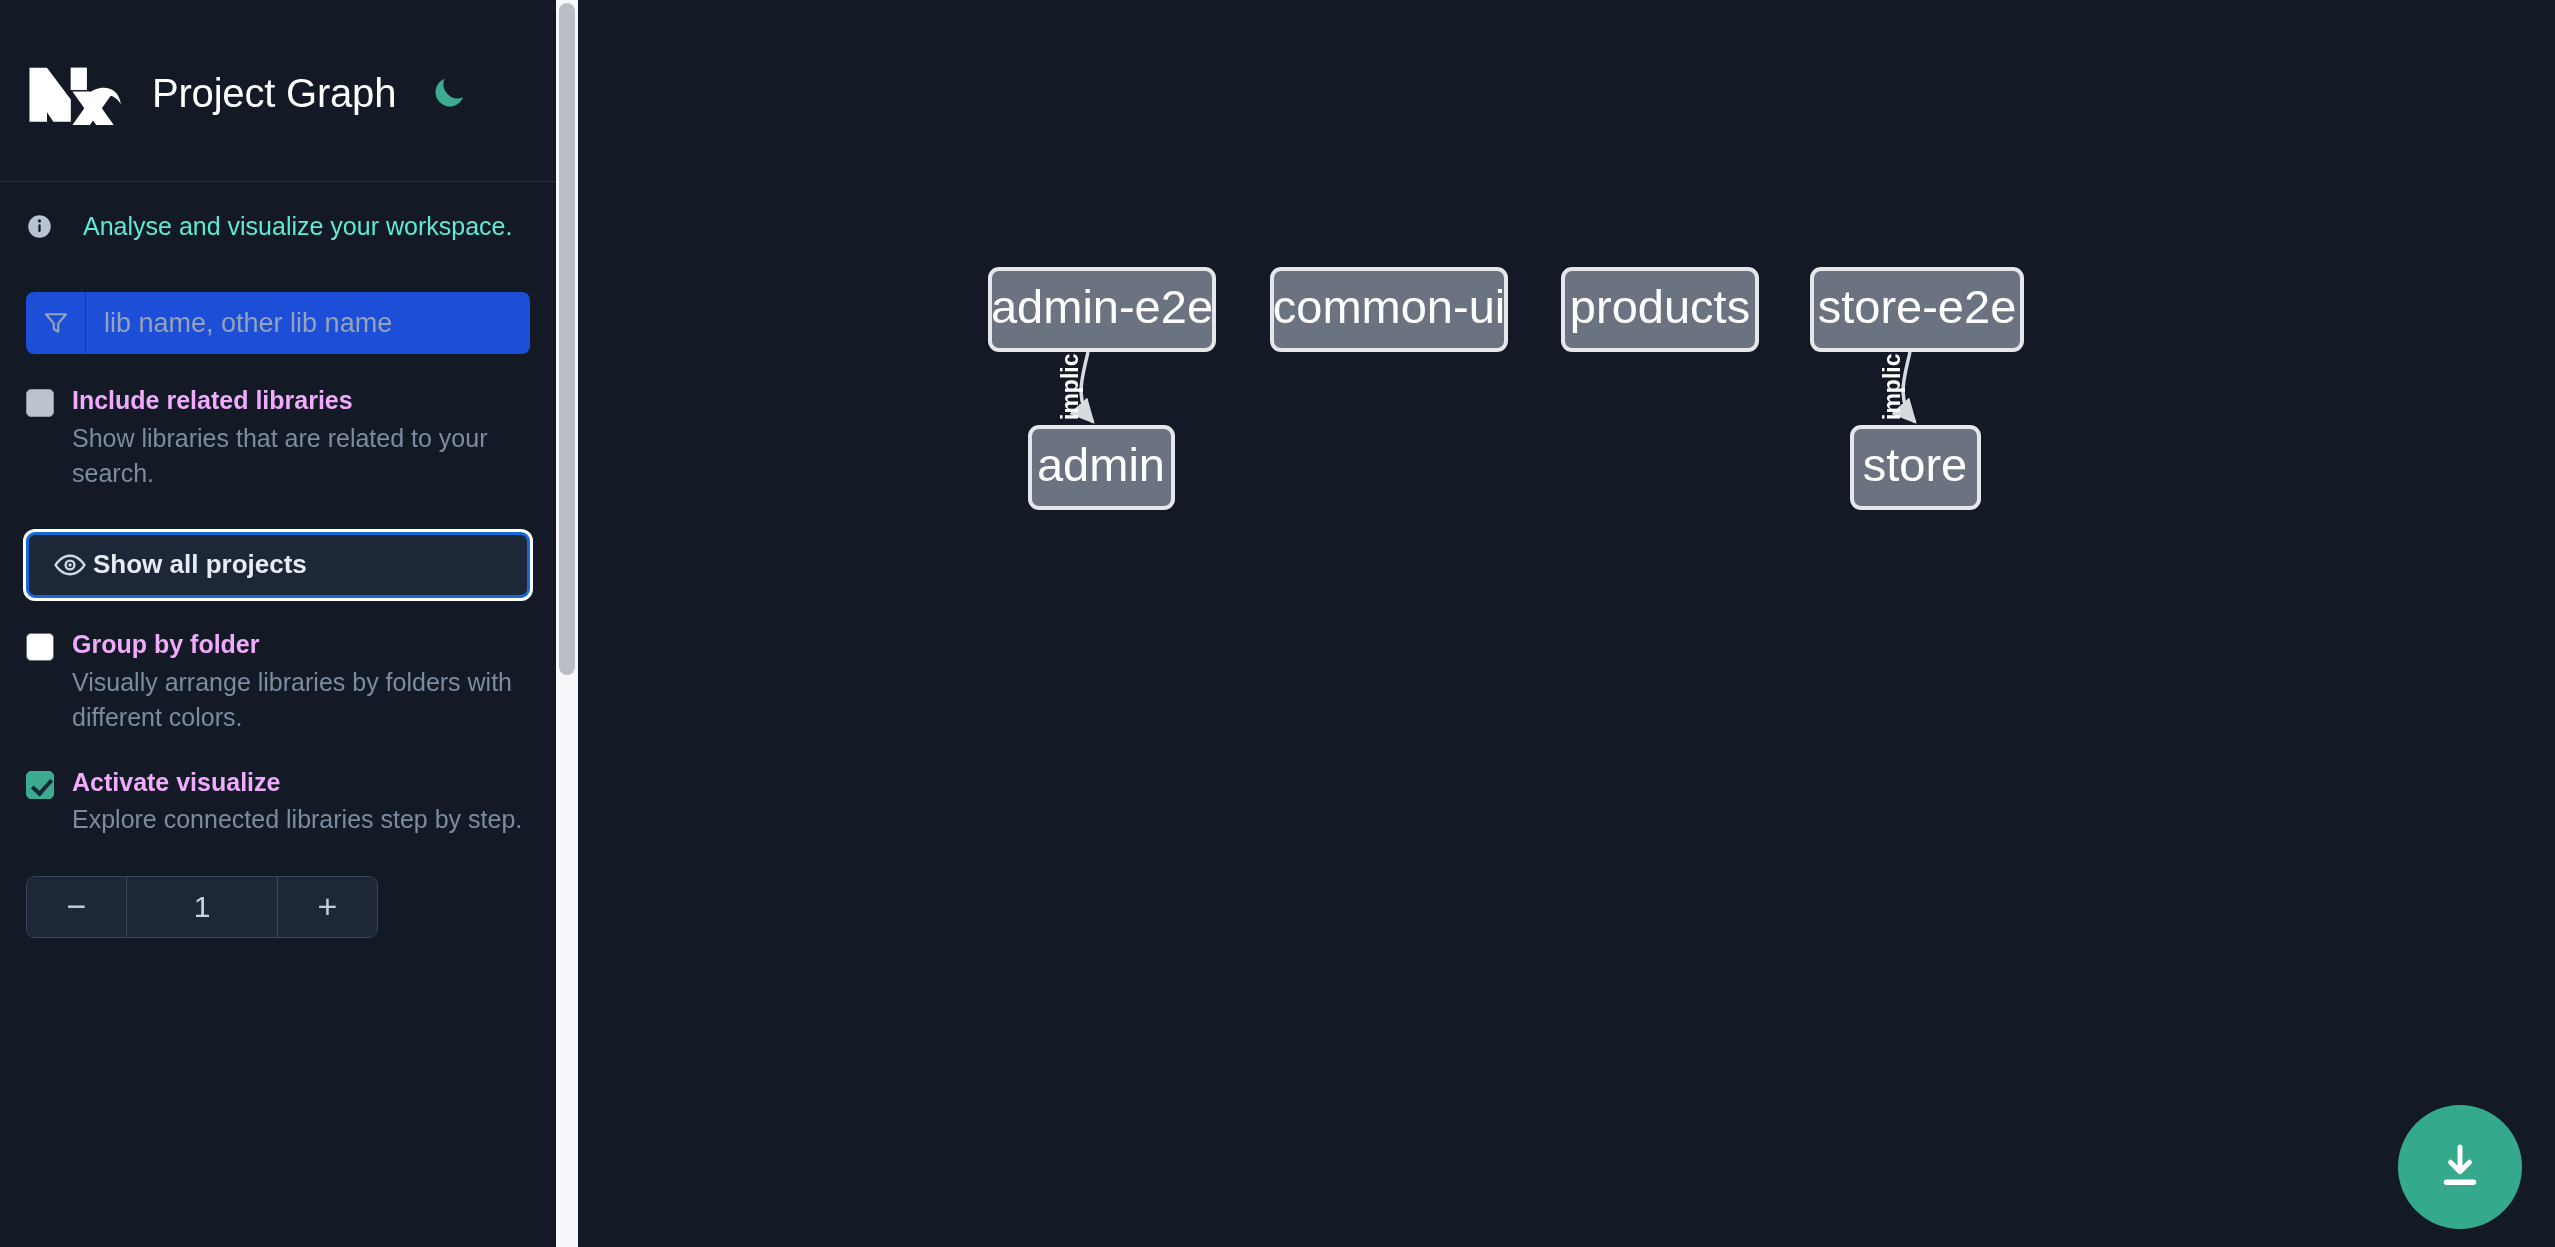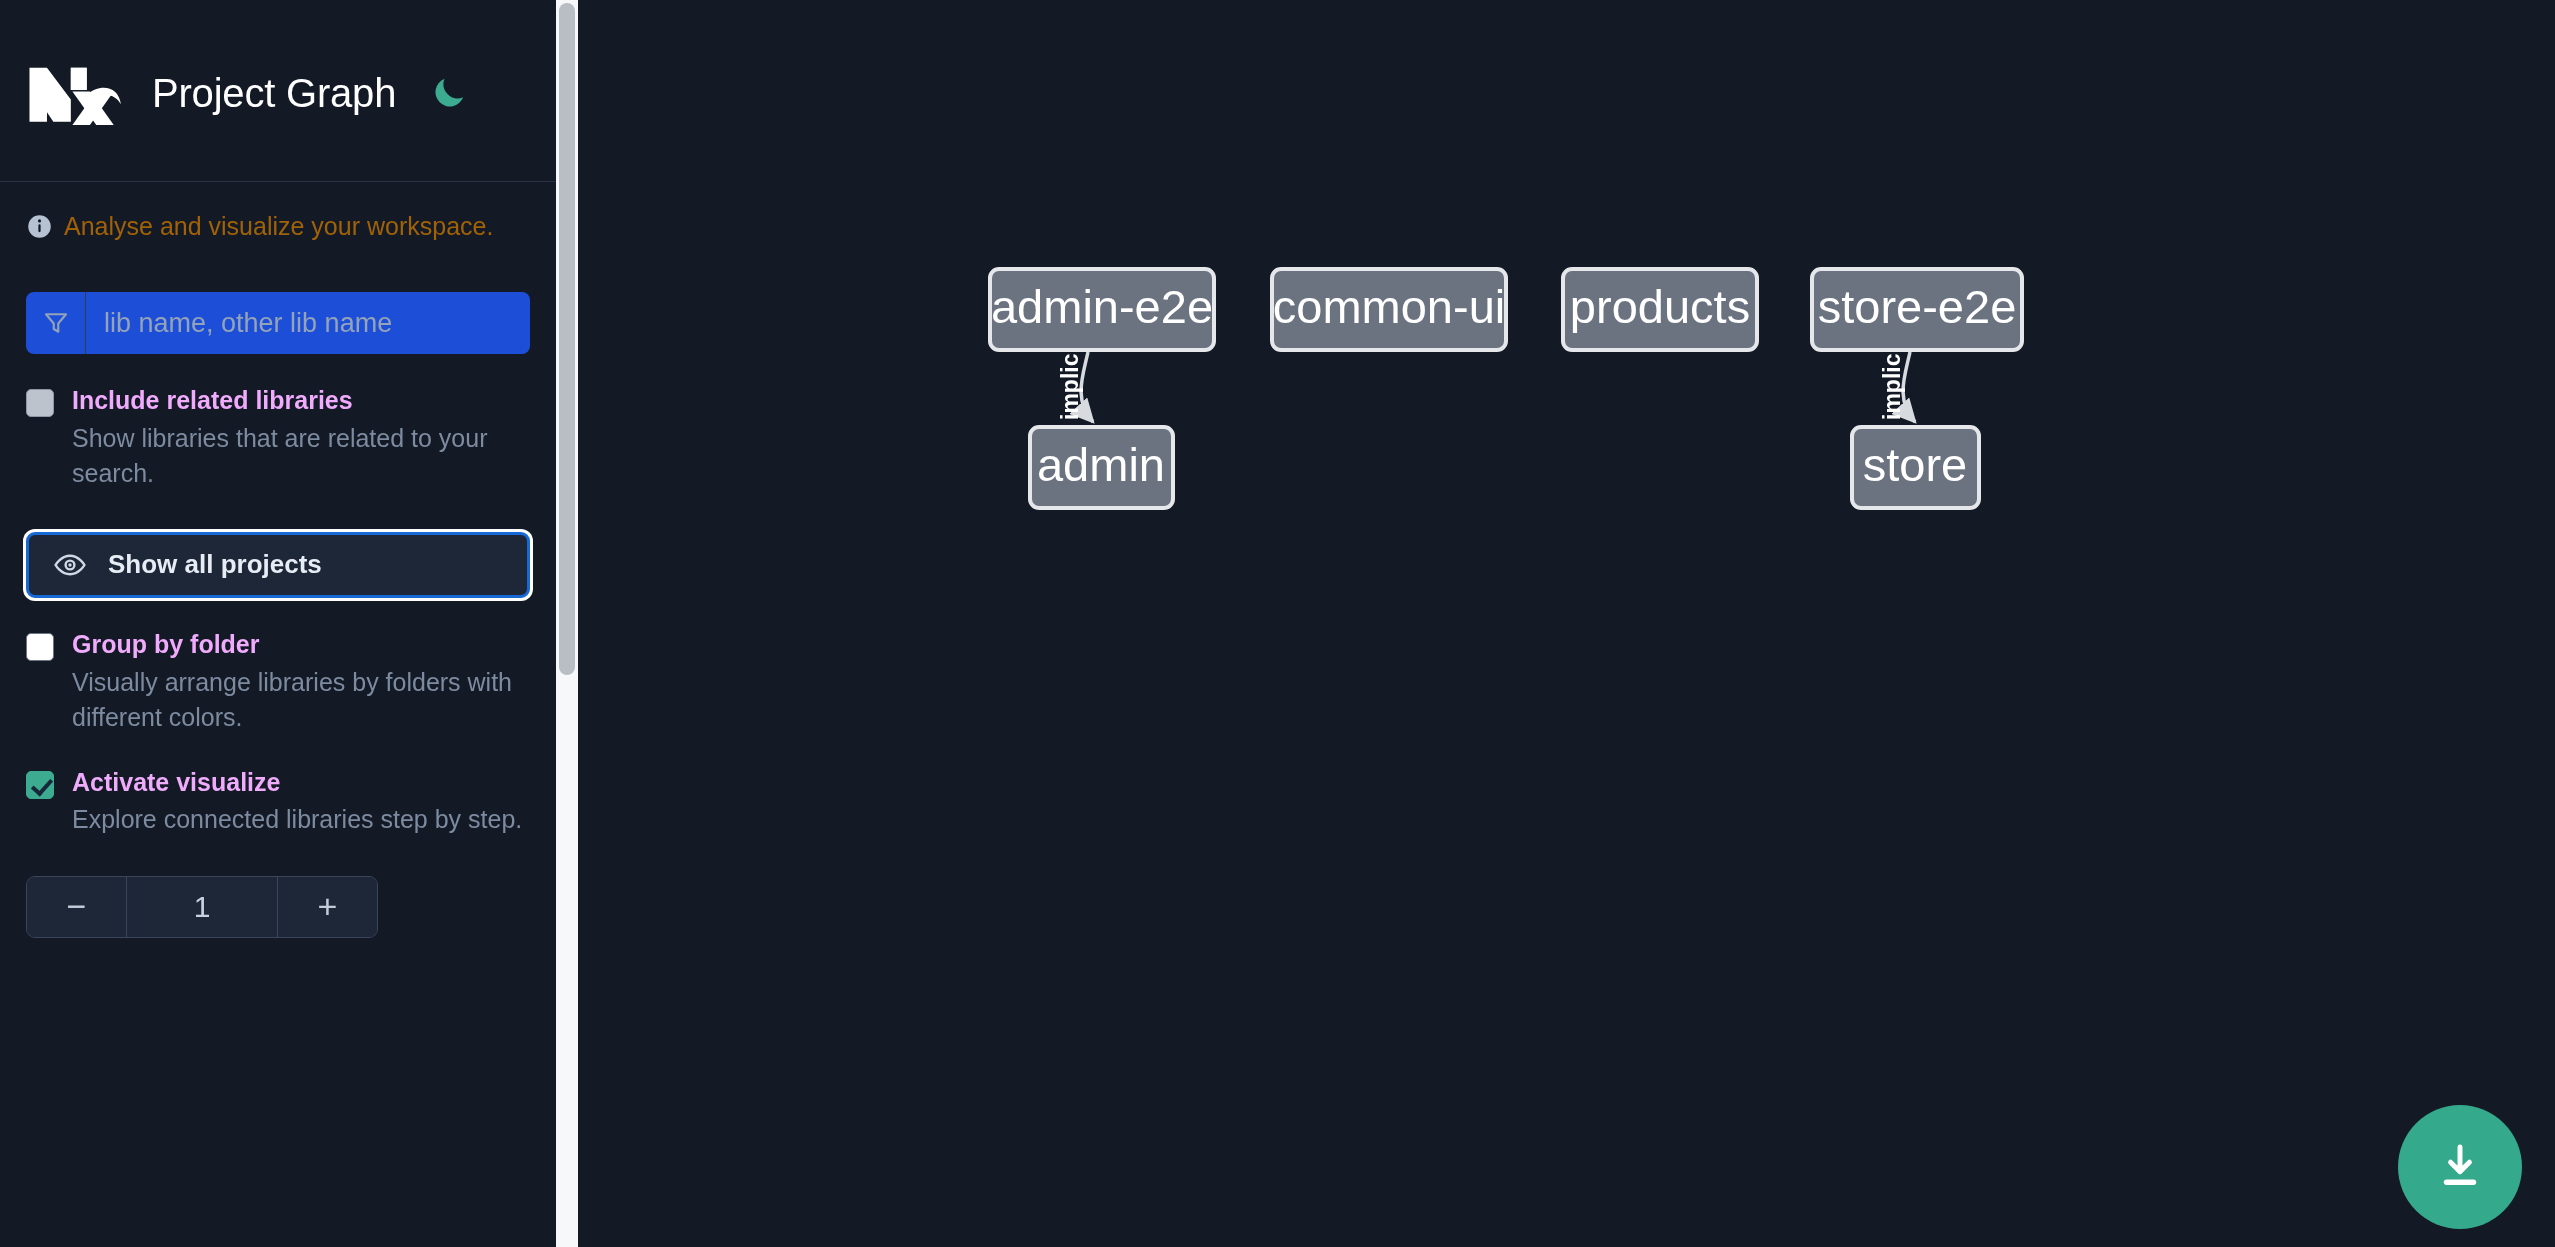--- a/index.html
+++ b/index.html
@@ -26,23 +26,23 @@
     margin-left: 30px; color: #ffffff; font-size: 40px; font-weight: 400;
     letter-spacing: -0.2px; white-space: nowrap;
   }
   .moon-btn {
     margin-left: 30px; width: 46px; height: 46px; display: flex;
     align-items: center; justify-content: center; background: none; border: none;
     cursor: pointer;
   }
 
   .tagline {
-    display: flex; align-items: center; gap: 11px;
+    display: flex; align-items: center; gap: 30px;
     padding: 0 26px; height: 88px;
-    color: #a16207; font-size: 25px;
+    color: #5eead4; font-size: 25px;
   }
   .info-icon {
     width: 27px; height: 27px; flex: 0 0 auto;
   }
 
   .sidebar-body { padding: 0 26px; }
 
   
   .search-wrap {
     display: flex; align-items: stretch;
@@ -74,21 +74,21 @@
     width: 8px; height: 16px; border: solid #18283a;
     border-width: 0 4px 4px 0; transform: rotate(42deg);
   }
   .check-texts { flex: 1 1 auto; }
   .check-label { color: #f0abfc; font-size: 25px; font-weight: bold; line-height: 1.35; }
   .check-desc { color: #7d8ba0; font-size: 25px; line-height: 1.42; margin-top: 3px; }
 
   
   .btn-row { margin-top: 40px; }
   .proj-btn {
-    display: flex; align-items: center; gap: 21px;
+    display: flex; align-items: center; gap: 6px;
     width: 100%; height: 66px; padding: 0 24px;
     background: #1e2737; border: 1px solid #313c51; border-radius: 9px;
     color: #e7edf4; font-size: 26px; font-weight: bold;
     font-family: "Liberation Sans", sans-serif; cursor: pointer; text-align: left;
   }
   .proj-btn.focused {
     border: 3px solid #1769d6;
     box-shadow: 0 0 0 3px #ffffff;
   }
   .proj-btn + .proj-btn { margin-top: 22px; }

